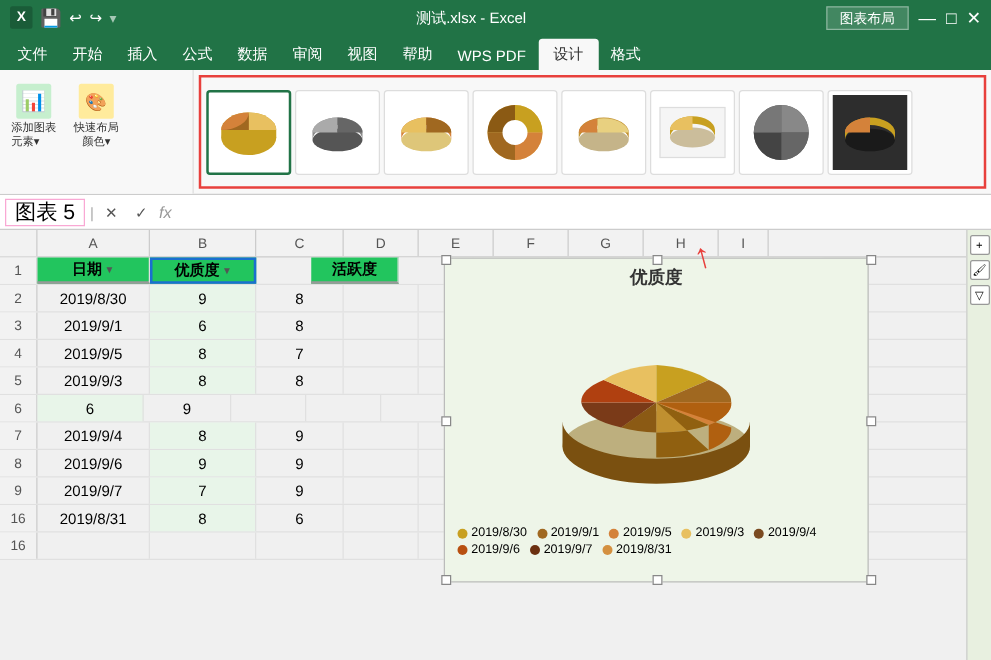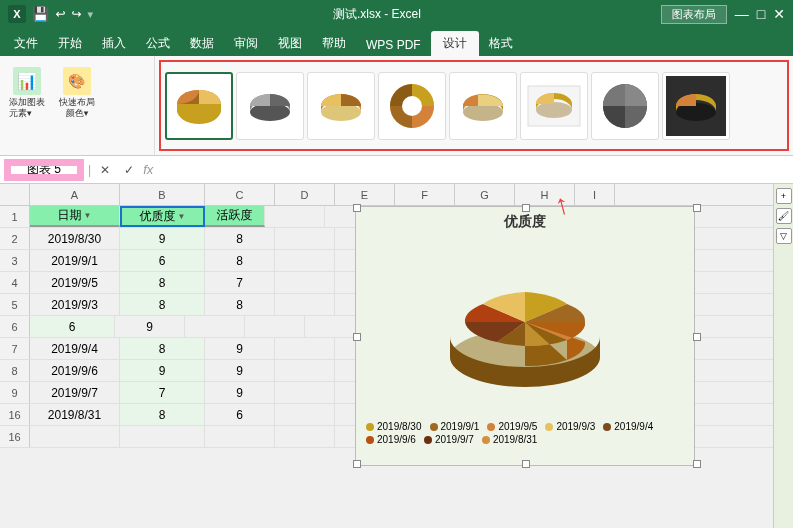--- a/index.html
+++ b/index.html
@@ -23,34 +23,34 @@
     .ribbon-section-bottom { height: 18px; display: flex; align-items: center; justify-content: center; font-size: 11px; color: #555; border-top: 1px solid #ddd; }
 
     
     .ribbon-tabs { height: 28px; background: #217346; display: flex; align-items: flex-end; padding: 0 4px; }
     .ribbon-tab { padding: 4px 10px; font-size: 12px; color: white; cursor: pointer; border-radius: 3px 3px 0 0; }
     .ribbon-tab.active { background: #f8f8f8; color: #333; }
     .ribbon-tab-design { background: #f8f8f8; color: #333; padding: 4px 12px; border-radius: 3px 3px 0 0; }
 
     
     .formula-bar { height: 28px; background: white; border-bottom: 1px solid #ccc; display: flex; align-items: center; padding: 0 4px; gap: 4px; }
-    .name-box { width: 80px; height: 22px; border: 7px solid #f9a8d4; padding: 0 4px; font-size: 12px; text-align: center; }
+    .name-box { width: 64px; height: 22px; border: 1px solid #f9a8d4; padding: 0 4px; font-size: 17px; text-align: center; }
     .formula-btn { width: 20px; height: 20px; display: flex; align-items: center; justify-content: center; cursor: pointer; color: #555; font-size: 12px; }
     .fx-label { color: #999; font-style: italic; font-size: 13px; }
     .formula-input { flex: 1; height: 22px; border: none; outline: none; font-size: 12px; }
     .sheet-area { flex: 1; overflow: hidden; }
 
     
     .col-headers { display: flex; height: 22px; background: #f2f2f2; border-bottom: 1px solid #ccc; }
     .row-header-spacer { width: 30px; background: #f2f2f2; border-right: 1px solid #ccc; flex-shrink: 0; }
     .col-header { display: flex; align-items: center; justify-content: center; font-size: 11px; color: #555; border-right: 1px solid #ccc; }
     .sheet-row { display: flex; height: 22px; border-bottom: 1px solid #e0e0e0; }
     .row-num { width: 30px; display: flex; align-items: center; justify-content: center; background: #f2f2f2; border-right: 1px solid #ccc; font-size: 11px; color: #555; flex-shrink: 0; }
     .cell { display: flex; align-items: center; justify-content: center; border-right: 1px solid #e0e0e0; font-size: 12px; overflow: hidden; }
-    .cell.header-cell { background: #86efac; font-weight: normal; border-bottom: 2px solid #999; position: relative; }
+    .cell.header-cell { background: #22c55e; font-weight: bold; border-bottom: 2px solid #999; position: relative; }
     .cell.active-col { background: #e8f5e9; }
     .cell.blue-border { border: 2px solid #1a6fd0; }
     .dropdown-arrow { font-size: 8px; color: #555; margin-left: 2px; }
 
     
     .chart-container { position: absolute; width: 340px; height: 260px; background: #f0f5e8; border: 1px solid #999; top: 222px; left: 400px; }
     .chart-title-text { text-align: center; font-size: 14px; font-weight: bold; color: #333; padding: 6px; }
     .chart-svg-area { display: flex; align-items: center; justify-content: center; height: 180px; }
     .chart-legend { display: flex; flex-wrap: wrap; gap: 2px 8px; padding: 4px 10px; font-size: 10px; }
     .legend-item { display: flex; align-items: center; gap: 3px; }
@@ -222,21 +222,21 @@
       <div class="sheet-row">
         <div class="row-num">1</div>
         <div class="cell header-cell" style="width:90px;">
           <span>日期</span>
             <span class="dropdown-arrow">▼</span>
         </div>
         <div class="cell header-cell blue-border" style="width:85px;">
           <span>优质度</span>
             <span class="dropdown-arrow">▼</span>
         </div>
-        <div class="cell header-cell" style="width:60px;">
+        <div class="cell header-cell" style="width:70px;margin-left:44px;">
           <span>活跃度</span>
         </div>
         <div class="cell" style="width:60px;background:#f0f0f0;"></div>
         <div class="cell" style="width:60px;background:#f0f0f0;"></div>
         <div class="cell" style="width:60px;background:#f0f0f0;"></div>
         <div class="cell" style="width:60px;background:#f0f0f0;"></div>
         <div class="cell" style="width:60px;background:#f0f0f0;"></div>
         <div class="cell" style="width:40px;background:#f0f0f0;"></div>
       </div>
 

